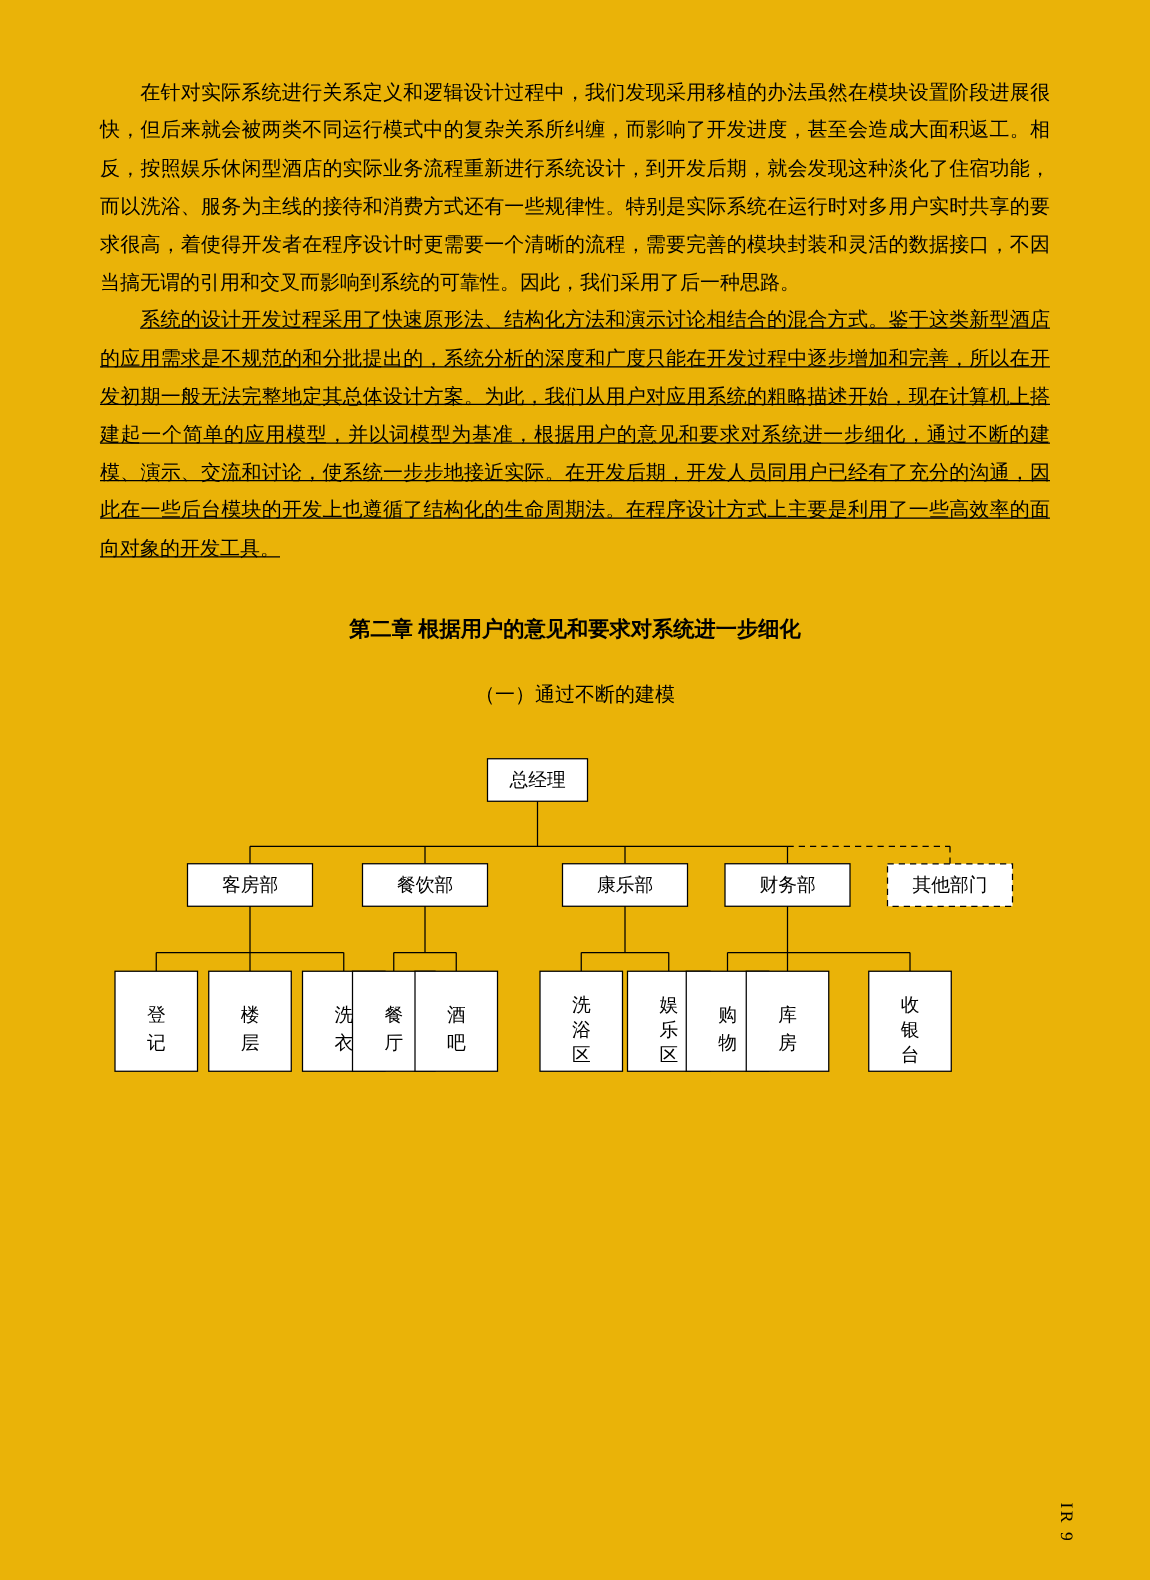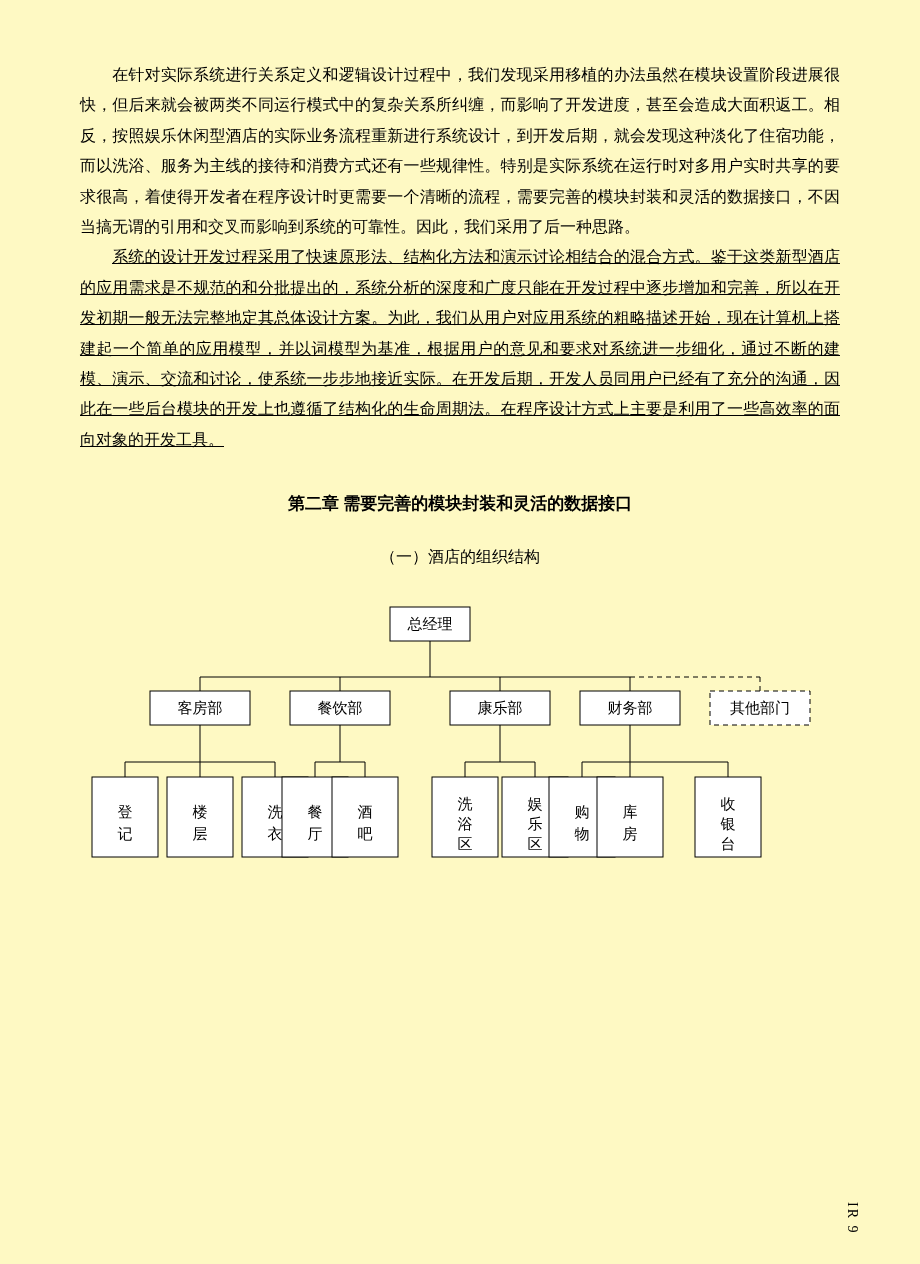--- a/index.html
+++ b/index.html
@@ -13,21 +13,21 @@
       display: flex;
       justify-content: center;
       align-items: flex-start;
       min-height: 100vh;
       font-family: "SimSun", "宋体", serif;
     }
 
     .page {
       width: 920px;
       min-height: 1264px;
-      background: #fef9c3;
+      background: #eab308;
       padding: 60px 80px 60px 80px;
       position: relative;
     }
 
     .paragraph {
       font-size: 16px;
       line-height: 1.9;
       text-align: justify;
       color: #000000;
       margin-bottom: 0;
@@ -85,23 +85,23 @@
 <div class="page">
 
   <div class="paragraph">
     <span class="indent"></span><span>在针对实际系统进行关系定义和逻辑设计过程中，我们发现采用移植的办法虽然在模块设置阶段进展很快，但后来就会被两类不同运行模式中的复杂关系所纠缠，而影响了开发进度，甚至会造成大面积返工。相反，按照娱乐休闲型酒店的实际业务流程重新进行系统设计，到开发后期，就会发现这种淡化了住宿功能，而以洗浴、服务为主线的接待和消费方式还有一些规律性。特别是实际系统在运行时对多用户实时共享的要求很高，着使得开发者在程序设计时更需要一个清晰的流程，需要完善的模块封装和灵活的数据接口，不因当搞无谓的引用和交叉而影响到系统的可靠性。因此，我们采用了后一种思路。</span>
   </div>
 
   <div class="paragraph" style="margin-top:0;text-decoration:underline;">
     <span class="indent"></span><span>系统的设计开发过程采用了快速原形法、结构化方法和演示讨论相结合的混合方式。鉴于这类新型酒店的应用需求是不规范的和分批提出的，系统分析的深度和广度只能在开发过程中逐步增加和完善，所以在开发初期一般无法完整地定其总体设计方案。为此，我们从用户对应用系统的粗略描述开始，现在计算机上搭建起一个简单的应用模型，并以词模型为基准，根据用户的意见和要求对系统进一步细化，通过不断的建模、演示、交流和讨论，使系统一步步地接近实际。在开发后期，开发人员同用户已经有了充分的沟通，因此在一些后台模块的开发上也遵循了结构化的生命周期法。在程序设计方式上主要是利用了一些高效率的面向对象的开发工具。</span>
   </div>
 
-  <div class="section-title">第二章  需要完善的模块封装和灵活的数据接口</div>
-
-  <div class="sub-title">（一）酒店的组织结构</div>
+  <div class="section-title">第二章  根据用户的意见和要求对系统进一步细化</div>
+
+  <div class="sub-title">（一）通过不断的建模</div>
 
   <div class="org-container">
     <svg width="100%" height="480" viewBox="0 0 760 480" style="display:block; margin: 0 auto;">
 
       <rect x="310" y="10" width="80" height="34" fill="white" stroke="black" stroke-width="1"></rect>
       <text x="350" y="32" text-anchor="middle" font-family="SimSun,serif" font-size="15" fill="black">总经理</text>
 
       <line x1="350" y1="44" x2="350" y2="80" stroke="black" stroke-width="1"></line>
 
       <line x1="120" y1="80" x2="550" y2="80" stroke="black" stroke-width="1"></line>

